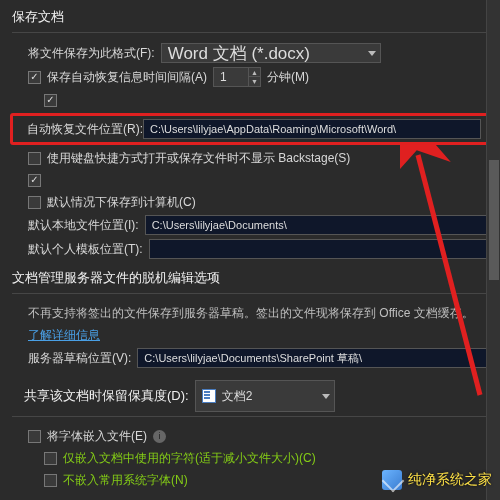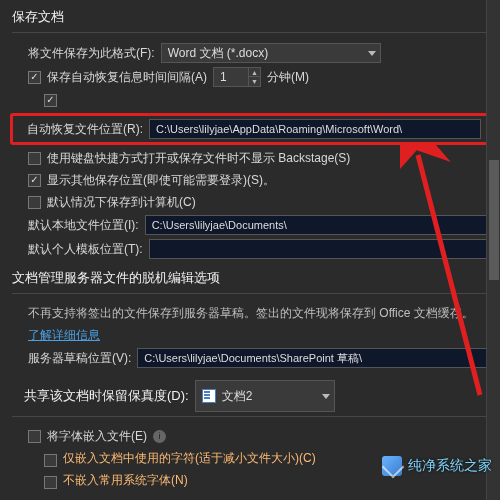--- a/index.html
+++ b/index.html
@@ -35,21 +35,21 @@
     flex: 1;
     max-width: 230px;
     background: #3a3a3a;
     border: 1px solid #555;
     color: #ddd;
     height: 20px;
     display: flex;
     align-items: center;
     justify-content: space-between;
     padding: 0 4px 0 6px;
-    font-size: 12px;
+    font-size: 17px;
   }
   .select.small { max-width: 220px; }
   .chev {
     width: 0; height: 0;
     border-left: 4px solid transparent;
     border-right: 4px solid transparent;
     border-top: 5px solid #bbb;
   }
   .spin {
     width: 48px; height: 20px;
@@ -103,23 +103,22 @@
     display: flex; align-items: center;
     overflow: hidden; white-space: nowrap;
   }
   .highlight-box {
     border: 3px solid #e02020;
     border-radius: 3px;
     margin: 2px 10px;
     padding: 3px 6px 3px 14px;
     display: flex;
     align-items: center;
-    gap: 6px;
-  }
-  .disabled { color: #fdba74; align-items: flex-end; }
+  }
+  .disabled { color: #84cc16; }
   .link { color: #4aa0e6; text-decoration: underline; cursor: pointer; }
   .wrap-text { white-space: normal; line-height: 1.5; color: #bfbfbf; }
   .doc-select {
     display: flex; align-items: center; gap: 6px;
     background: #3a3a3a;
     border: 1px solid #555;
     color: #ddd;
     height: 32px;
     padding: 0 4px 0 6px;
     font-size: 12px;
@@ -139,22 +138,22 @@
     box-shadow: 0 3px 0 #4a7dc0, 0 6px 0 #4a7dc0;
   }
   
   .arrow {
     position: absolute;
     pointer-events: none;
     z-index: 20;
   }
   .watermark {
     position: absolute;
-    right: 8px; bottom: 24px;
-    color: #7dd3fc;
+    right: 8px; bottom: 10px;
+    color: #fde047;
     font-size: 14px;
     display: flex; align-items: center; gap: 6px;
     text-shadow: 0 0 3px #000;
   }
   .wm-icon {
     width: 20px; height: 20px;
     background: linear-gradient(135deg,#6bb4ff,#3a7cd0);
     border-radius: 3px;
     position: relative;
   }
@@ -213,21 +212,20 @@
   <div class="input">C:\Users\lilyjae\AppData\Roaming\Microsoft\Word\</div>
 </div>
 
 <div class="row">
   <span class="chk"></span>
   <span class="label">使用键盘快捷方式打开或保存文件时不显示 Backstage(S)</span>
 </div>
 
 <div class="row">
   <span class="chk on"></span>
-  <span class="label">显示其他保存位置(即使可能需要登录)(S)。</span>
 </div>
 
 <div class="row">
   <span class="chk"></span>
   <span class="label">默认情况下保存到计算机(C)</span>
 </div>
 
 <div class="row">
   <span class="label">默认本地文件位置(I):</span>
   <div class="input">C:\Users\lilyjae\Documents\</div>

